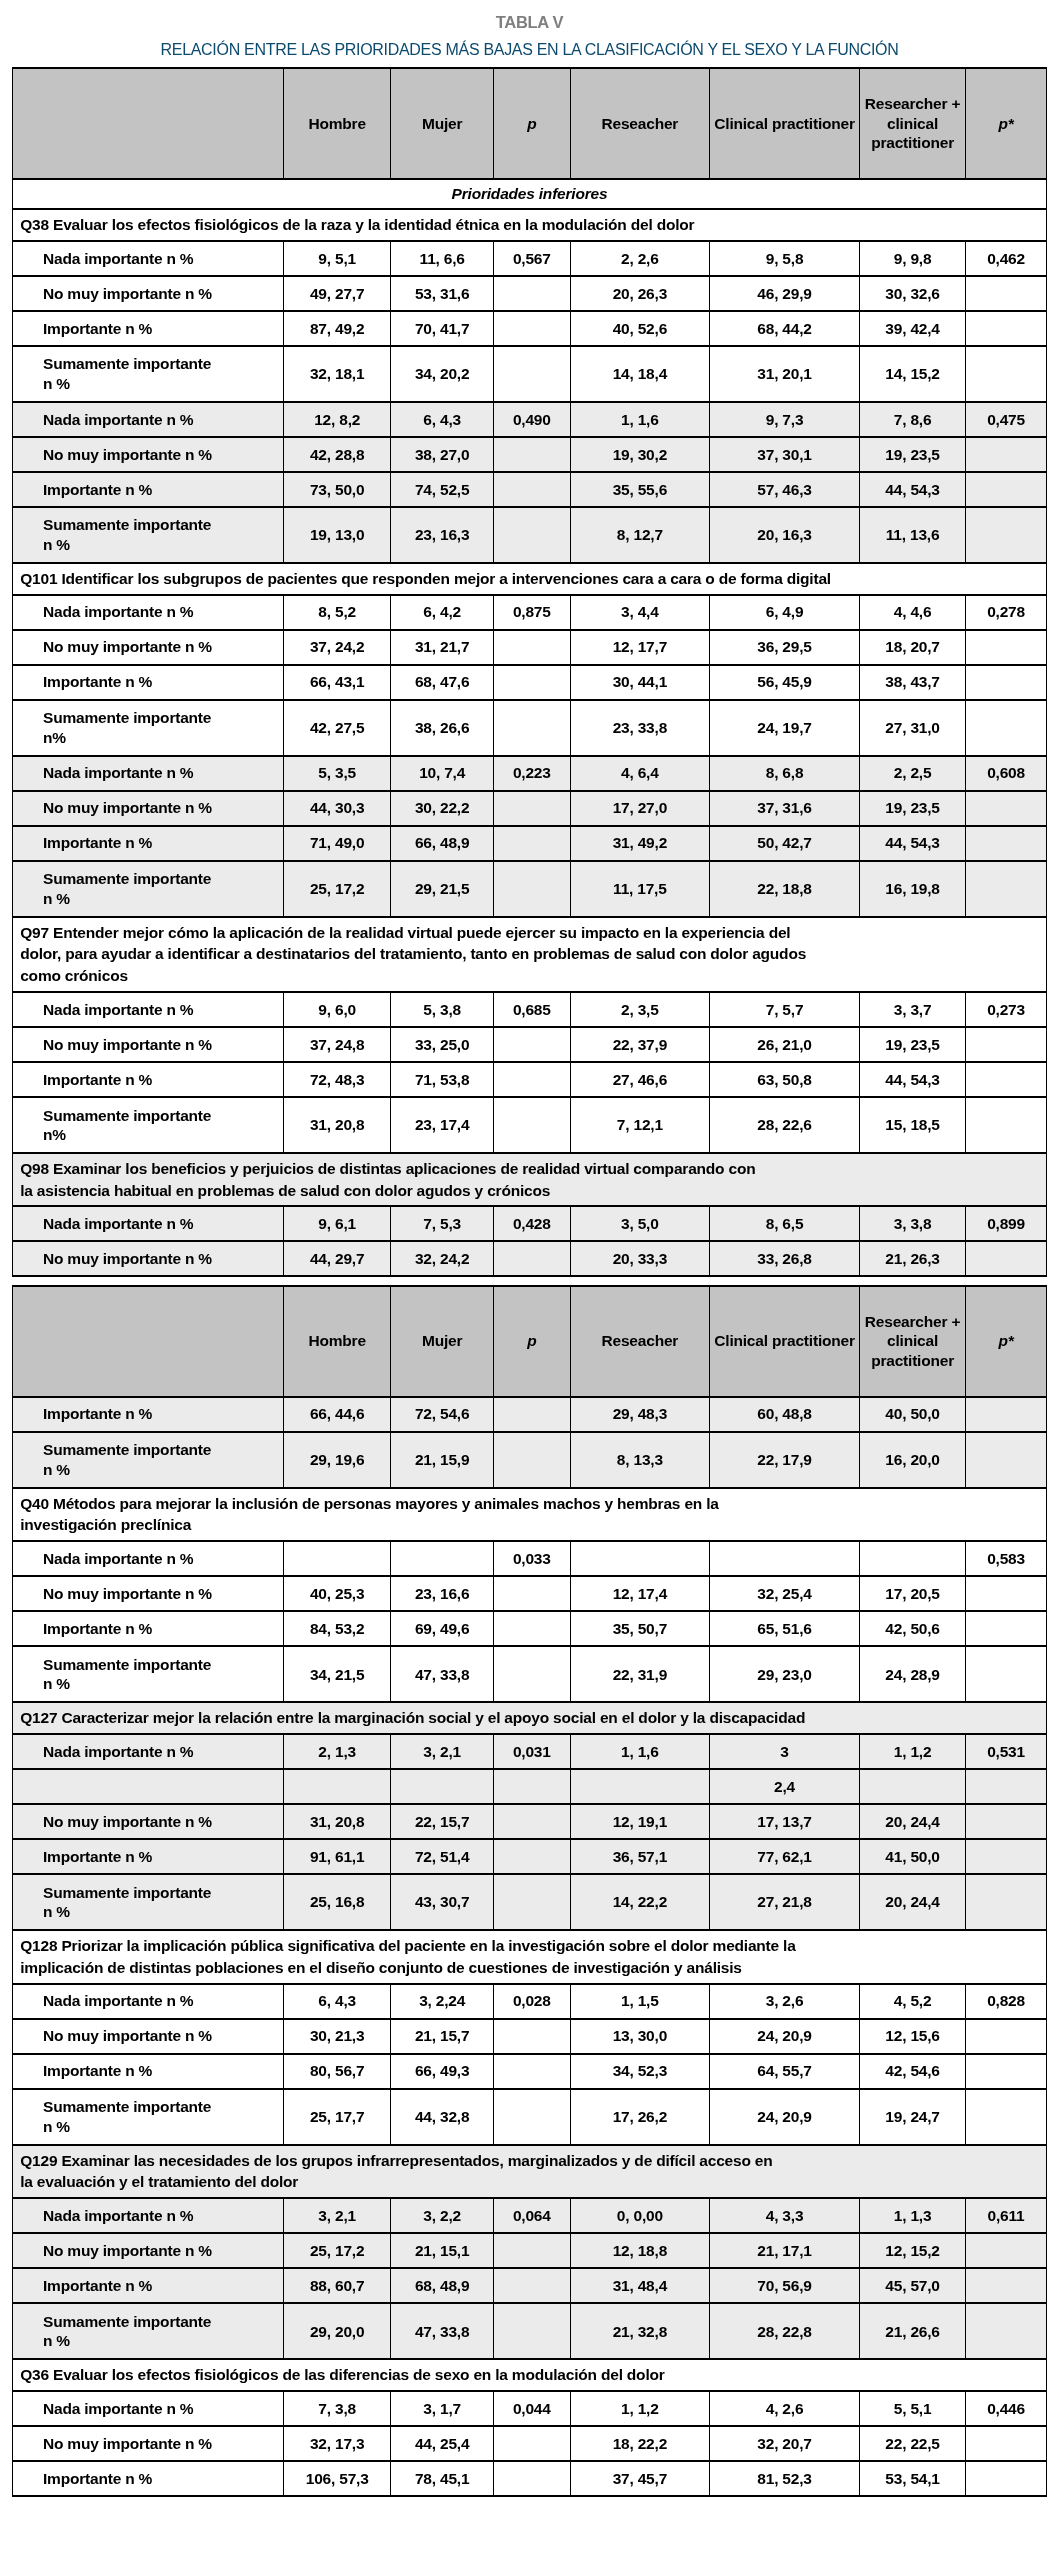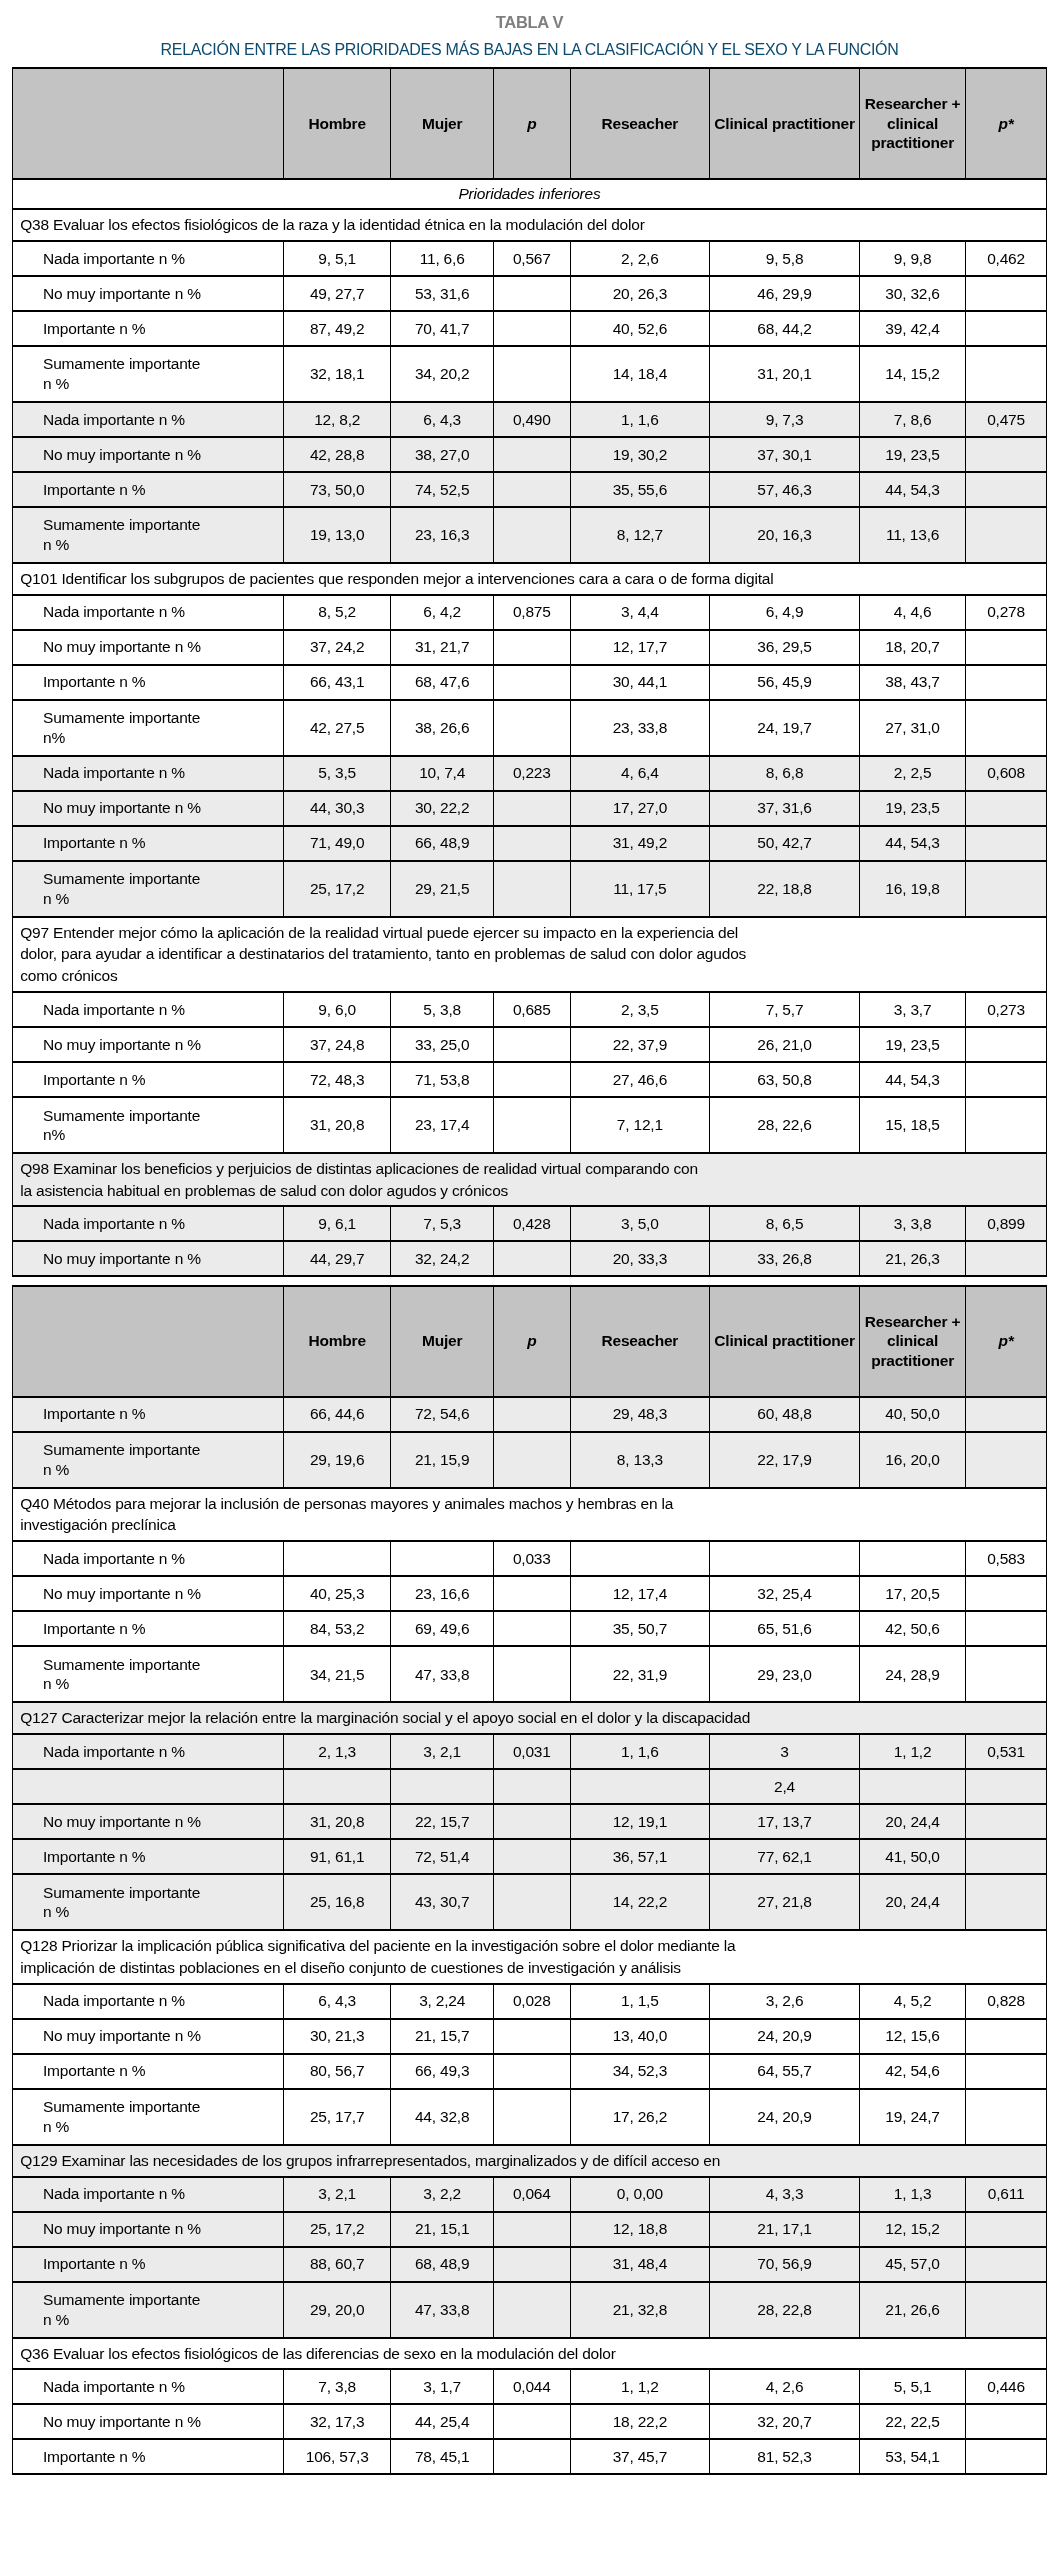--- a/index.html
+++ b/index.html
@@ -20,21 +20,21 @@
   .table-segment{
     border:2.1px solid var(--border,#000);
     border-left-width:1.5px;border-right-width:1.5px;
     margin-top:7.2px;
     background:#fff;
   }
   .row{
     display:grid;
     grid-template-columns:527fr 210fr 200fr 150fr 272fr 293fr 207fr 158fr;
   }
-  .row + .row{border-top:2.1px solid var(--border,#000);}
+  .row + .row{border-top:2.1px solid var(--border,#000);font-weight:bold;}
   .span-row{display:flex;flex-direction:column;justify-content:center;}
   .cell + .cell{border-left:1.5px solid var(--border,#000);}
   .cell{
     display:flex;align-items:center;justify-content:center;
     text-align:center;
     padding:3.1px 3.1px;
     min-height:33px;
     box-sizing:border-box;
     font-size:15.5px;
     letter-spacing:-0.2px;
@@ -550,21 +550,21 @@
           <div class="cell vcell">4, 5,2</div>
           <div class="cell vcell">0,828</div>
         </div>
         <div class="row data-row">
           <div class="cell label-cell">
             <div class="l1">No muy importante n %</div>
           </div>
           <div class="cell vcell">30, 21,3</div>
           <div class="cell vcell">21, 15,7</div>
           <div class="cell vcell"></div>
-          <div class="cell vcell">13, 40,0</div>
+          <div class="cell vcell">13, 30,0</div>
           <div class="cell vcell">24, 20,9</div>
           <div class="cell vcell">12, 15,6</div>
           <div class="cell vcell"></div>
         </div>
         <div class="row data-row">
           <div class="cell label-cell">
             <div class="l1">Importante n %</div>
           </div>
           <div class="cell vcell">80, 56,7</div>
           <div class="cell vcell">66, 49,3</div>
@@ -582,20 +582,21 @@
           <div class="cell vcell">25, 17,7</div>
           <div class="cell vcell">44, 32,8</div>
           <div class="cell vcell"></div>
           <div class="cell vcell">17, 26,2</div>
           <div class="cell vcell">24, 20,9</div>
           <div class="cell vcell">19, 24,7</div>
           <div class="cell vcell"></div>
         </div>
         <div class="row span-row section-row shaded">
           <div class="sline">Q129 Examinar las necesidades de los grupos infrarrepresentados, marginalizados y de difícil acceso en</div>
+          <div class="sline">la evaluación y el tratamiento del dolor</div>
         </div>
         <div class="row data-row shaded">
           <div class="cell label-cell">
             <div class="l1">Nada importante n %</div>
           </div>
           <div class="cell vcell">3, 2,1</div>
           <div class="cell vcell">3, 2,2</div>
           <div class="cell vcell">0,064</div>
           <div class="cell vcell">0, 0,00</div>
           <div class="cell vcell">4, 3,3</div>

